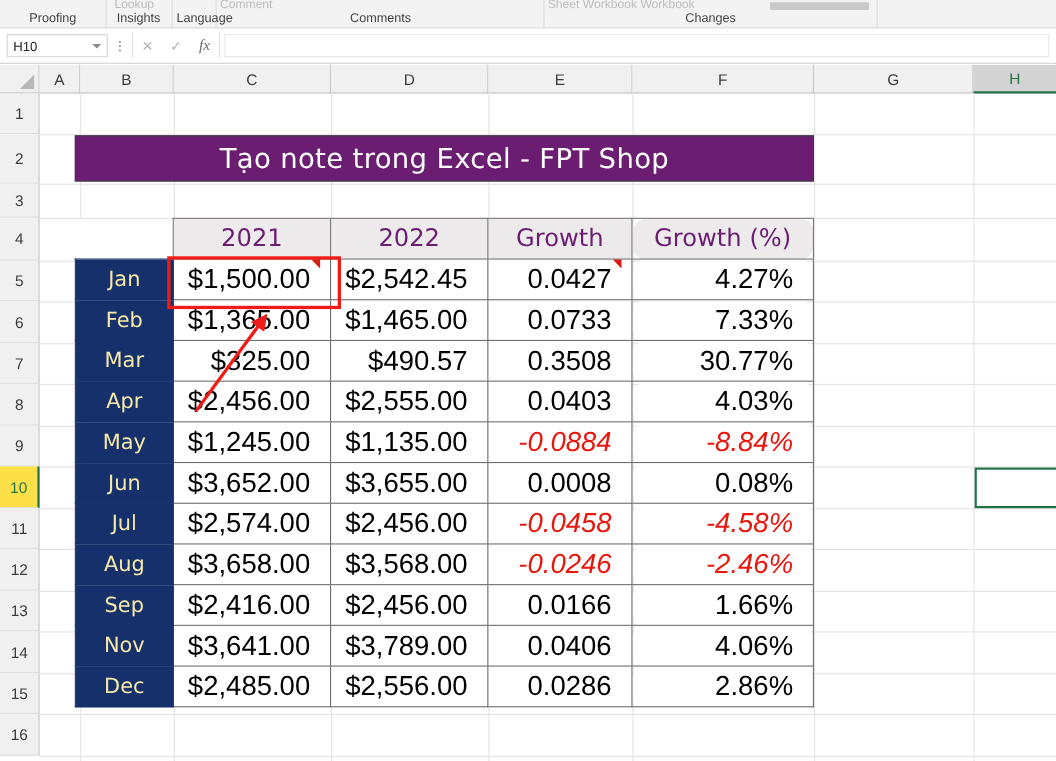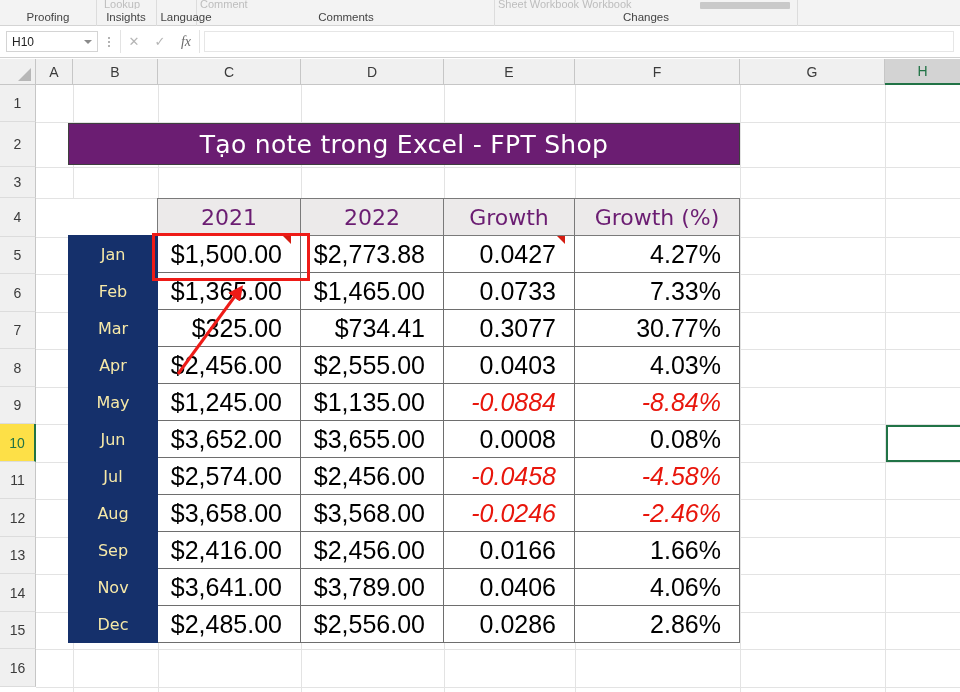--- a/index.html
+++ b/index.html
@@ -120,33 +120,33 @@
   }
   .dtable td, .dtable th { padding: 0; }
   .dtable .hdr-blank { width: 89px; height: 37px; background: #ffffff; border: none; }
   .dtable .hdr {
     height: 37px; background: #eceaea; border: 1px solid #7a7a7a;
     color: #6b1d72; font-size: 22px; font-weight: 400; text-align: center;
     font-family: "DejaVu Sans", sans-serif;
   }
   .dtable .monthcell {
     width: 89px; height: 37px; background: #15306b; color: #f7e9a8;
-    font-size: 16px; text-align: center; border: 1px solid #15306b;
+    font-size: 19px; text-align: center; border: 1px solid #15306b;
     font-family: "DejaVu Sans", sans-serif;
   }
   .dtable .num {
     height: 37px; background: #ffffff; border: 1px solid #6e6e6e;
     font-size: 25px; text-align: right; padding-right: 9px; color: #000;
     font-family: "Liberation Sans", sans-serif;
   }
   .dtable .num.neg { color: #e8160c; font-style: italic; }
   .w2021 { width: 143px; }
   .w2022 { width: 143px; }
   .wgrow { width: 131px; }
-  .wgrowpct { width: 165px; }
+  .wgrowpct { width: 165px; border-radius: 13px; }
 
   .cellwrap { position: relative; width: 100%; height: 100%; display: flex; align-items: center; justify-content: flex-end; padding-right: 9px; }
   .note-flag {
     position: absolute; top: 0; right: 0;
     width: 0; height: 0; border-top: 8px solid #d41c11; border-left: 8px solid transparent;
   }
 
   
   .anno-box {
     position: absolute; left: 152px; top: 233px; width: 158px; height: 48px;
@@ -284,21 +284,21 @@
         <tr>
           <td class="monthcell">Jan</td>
           <td class="num w2021">
             <div class="cellwrap">
               <span>$1,500.00</span>
               <span class="note-flag"></span>
             </div>
           </td>
           <td class="num w2022">
             <div class="cellwrap">
-              <span>$2,773.88</span>
+              <span>$2,542.45</span>
             </div>
           </td>
           <td class="num wgrow">
             <div class="cellwrap">
               <span>0.0427</span>
               <span class="note-flag"></span>
             </div>
           </td>
           <td class="num wgrowpct">
             <div class="cellwrap">
@@ -331,26 +331,26 @@
         </tr>
         <tr>
           <td class="monthcell">Mar</td>
           <td class="num w2021">
             <div class="cellwrap">
               <span>$325.00</span>
             </div>
           </td>
           <td class="num w2022">
             <div class="cellwrap">
-              <span>$734.41</span>
-            </div>
-          </td>
-          <td class="num wgrow">
-            <div class="cellwrap">
-              <span>0.3077</span>
+              <span>$490.57</span>
+            </div>
+          </td>
+          <td class="num wgrow">
+            <div class="cellwrap">
+              <span>0.3508</span>
             </div>
           </td>
           <td class="num wgrowpct">
             <div class="cellwrap">
               <span>30.77%</span>
             </div>
           </td>
         </tr>
         <tr>
           <td class="monthcell">Apr</td>

